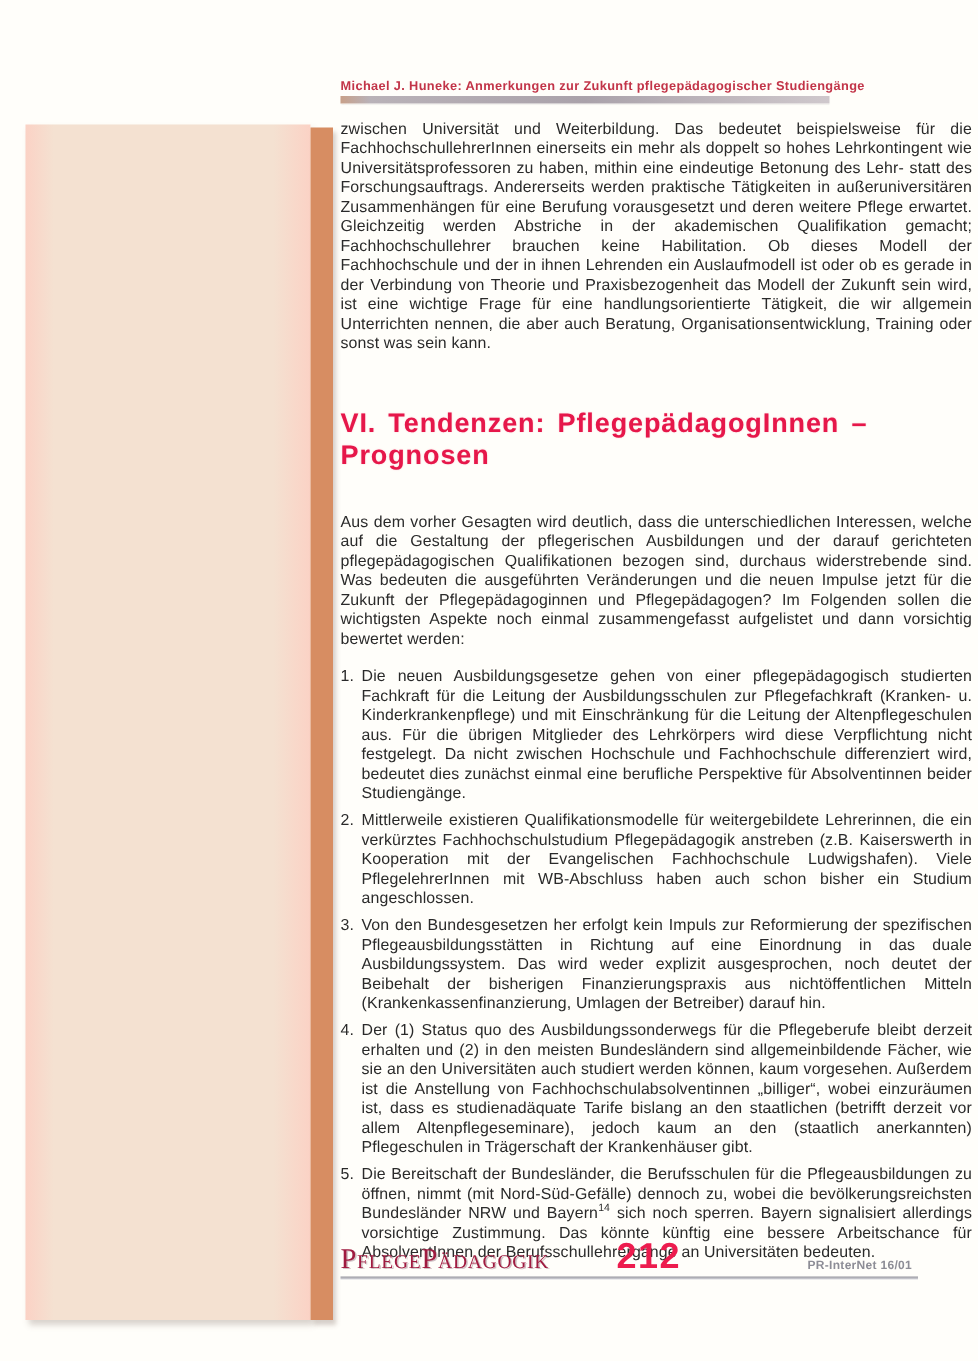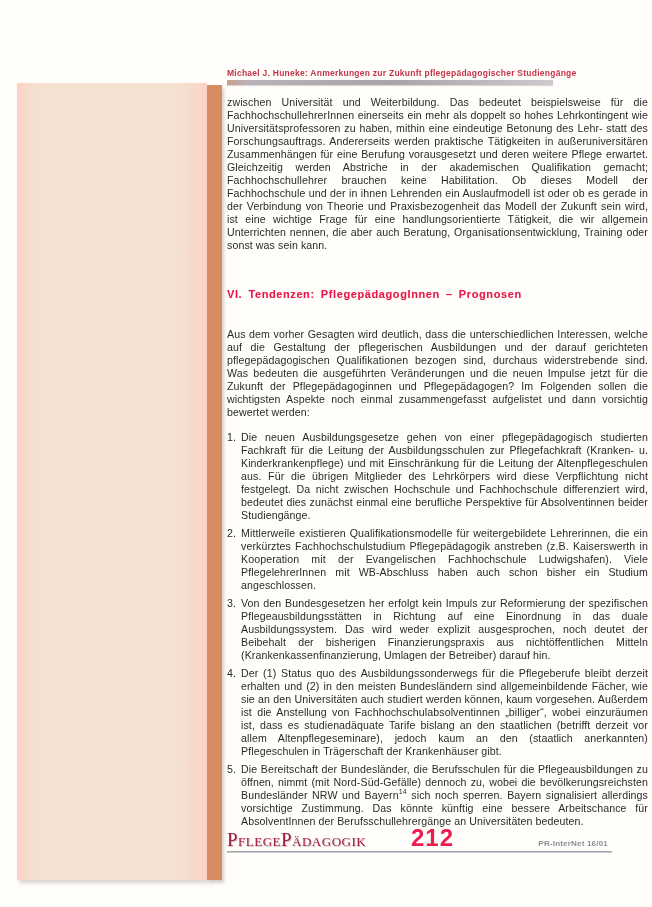--- a/index.html
+++ b/index.html
@@ -15,38 +15,38 @@
     position:absolute; left:17px; top:83px; width:190px; height:797px;
     background:linear-gradient(90deg,#fbd2c5 0%,#f4e1d1 10%,#f4e1d1 87%,#fbd2c5 100%);
     box-shadow:2px 3px 4px rgba(120,100,90,.28);
   }
   .side-accent-bar {
     position:absolute; left:207px; top:85px; width:15px; height:795px;
     background:#d78d62;
     box-shadow:2px 3px 3px rgba(120,100,90,.3);
   }
   
-  .content { position:absolute; left:227px; top:68px; width:421px; }
+  .content { position:absolute; left:227px; top:52px; width:421px; }
   .running-title {
     color:#c23448; font-size:8.5px; font-weight:bold; letter-spacing:.25px;
     white-space:nowrap;
   }
   .title-rule {
     margin-top:2px; height:5px; width:326px;
     background:linear-gradient(90deg,#c8a089 0%,#b9b2b8 6%,#aaa2aa 50%,#cfc8cc 100%);
     box-shadow:0 1px 1px rgba(0,0,0,.15);
   }
   .body-text {
     font-size:10.6px; line-height:13px; text-align:justify;
     color:#2a2a2a; letter-spacing:.1px;
   }
   .p-first { }
   .section-heading {
     margin-top:36px;
-    color:#e6174a; font-size:11px; font-weight:bold;
+    color:#e6174a; font-size:18px; font-weight:bold;
     letter-spacing:.6px; word-spacing:2.5px;
     text-shadow:0 0 1px rgba(230,23,74,.25);
   }
   .lead { margin-top:28px; }
   .numbered-list { margin-top:12px; }
   .li { position:relative; padding-left:14px; margin-bottom:5px; }
   .li-num { position:absolute; left:0; top:0; }
   sup.fn { font-size:7px; line-height:0; }
   
   .footer { position:absolute; left:227px; top:829px; width:421px; height:30px; }

